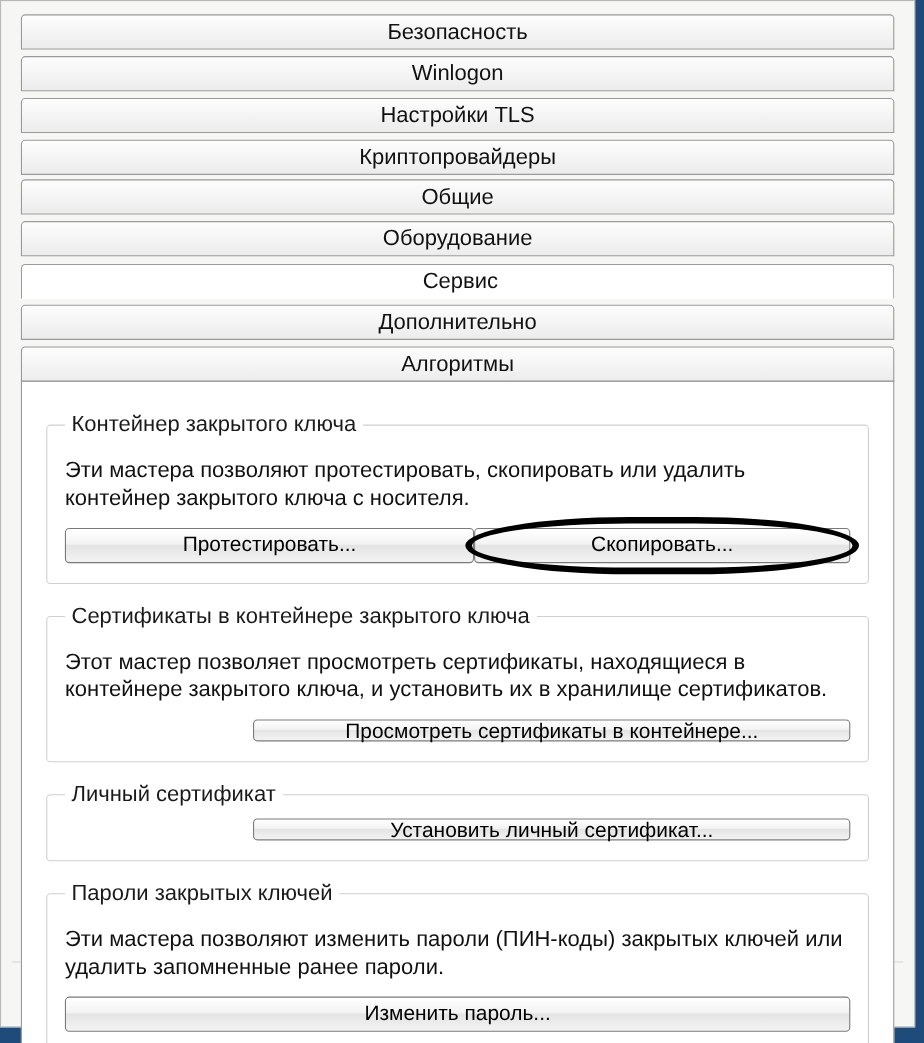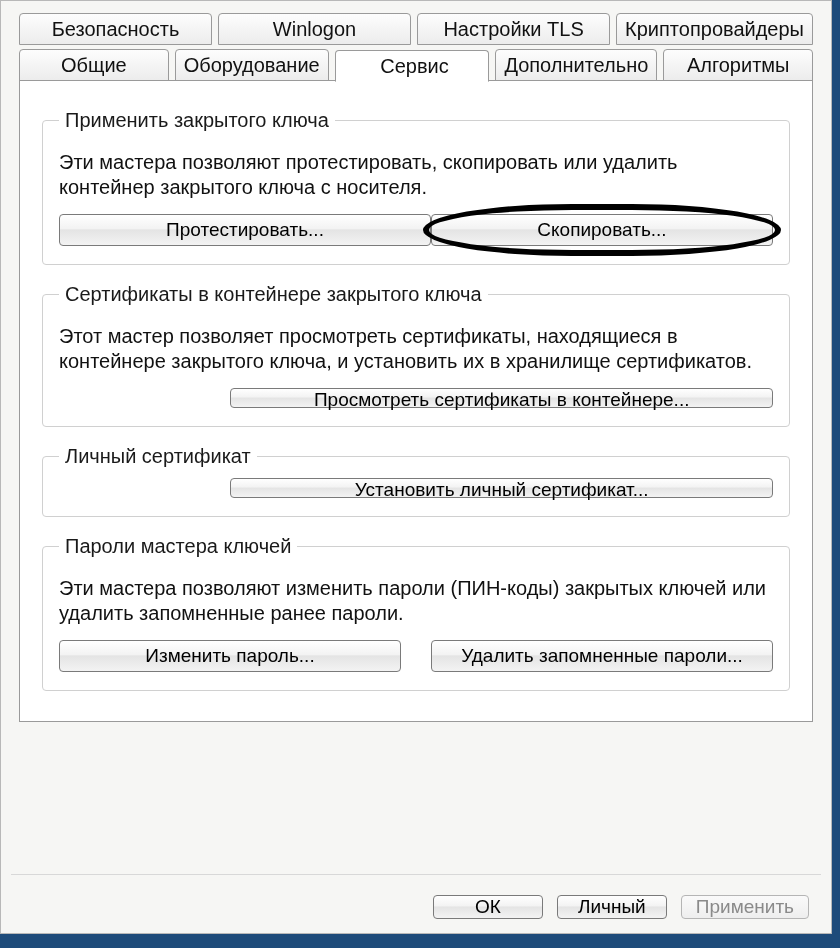--- a/index.html
+++ b/index.html
@@ -24,20 +24,21 @@
   }
   .tab-area {
     margin: 12px 18px 0 18px;
   }
   .tab-row {
     display: flex;
     gap: 6px;
     margin-bottom: 4px;
     position: relative;
     z-index: 2;
+    flex-direction: column;
   }
   .tab-row.second { z-index: 3; margin-bottom: 0; }
   .tab {
     flex: 1 1 0;
     text-align: center;
     padding: 4px 8px 3px 8px;
     border: 1px solid #9a9a9a;
     border-bottom: 1px solid #9a9a9a;
     border-radius: 4px 4px 0 0;
     background: linear-gradient(#fdfdfd, #ececec);
@@ -164,21 +165,21 @@
       <div class="tab">Общие</div>
       <div class="tab">Оборудование</div>
       <div class="tab active">Сервис</div>
       <div class="tab">Дополнительно</div>
       <div class="tab">Алгоритмы</div>
     </div>
 
     <div class="tab-page">
 
       <fieldset class="group">
-        <legend>Применить закрытого ключа</legend>
+        <legend>Контейнер закрытого ключа</legend>
         <div class="desc">Эти мастера позволяют протестировать, скопировать или удалить контейнер закрытого ключа с носителя.</div>
         <div class="btn-row-3">
           <button class="btn">Протестировать...</button>
           <span class="copy-wrap">
             <button class="btn">Скопировать...</button>
             <span class="circle-mark"></span>
           </span>
         </div>
       </fieldset>
 
@@ -187,25 +188,24 @@
         <div class="desc">Этот мастер позволяет просмотреть сертификаты, находящиеся в контейнере закрытого ключа, и установить их в хранилище сертификатов.</div>
         <button class="btn btn-wide">Просмотреть сертификаты в контейнере...</button>
       </fieldset>
 
       <fieldset class="group">
         <legend>Личный сертификат</legend>
         <button class="btn btn-wide">Установить личный сертификат...</button>
       </fieldset>
 
       <fieldset class="group">
-        <legend>Пароли мастера ключей</legend>
+        <legend>Пароли закрытых ключей</legend>
         <div class="desc">Эти мастера позволяют изменить пароли (ПИН-коды) закрытых ключей или удалить запомненные ранее пароли.</div>
         <div class="btn-row-2">
           <button class="btn">Изменить пароль...</button>
-          <button class="btn">Удалить запомненные пароли...</button>
         </div>
       </fieldset>
 
     </div>
   </div>
 
   <div class="footer-rule"></div>
   <div class="footer">
     <button class="btn">ОК</button>
     <button class="btn">Личный</button>

